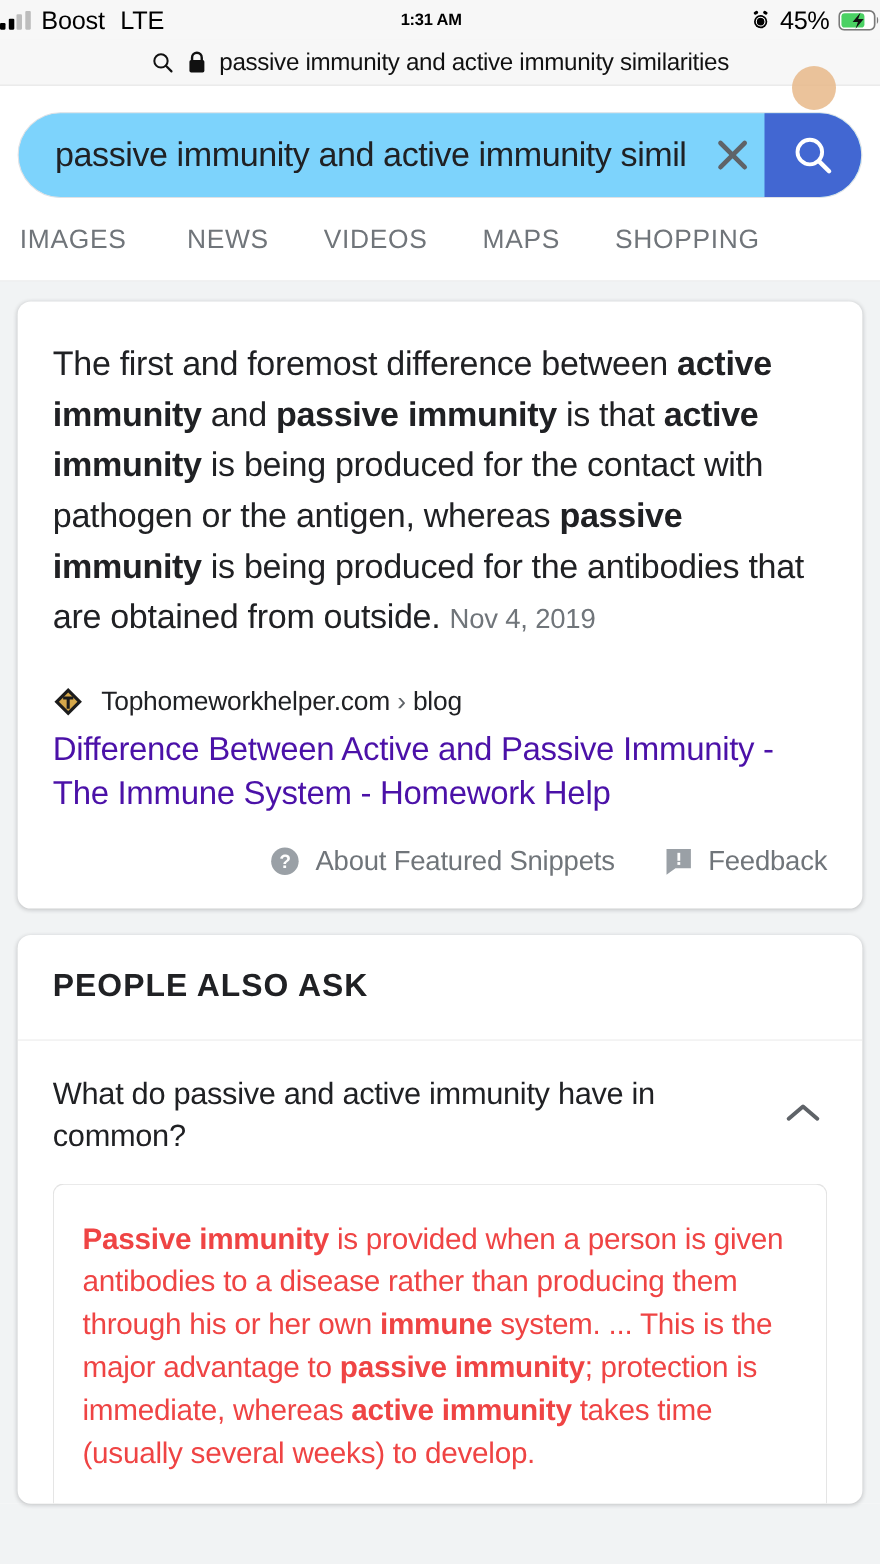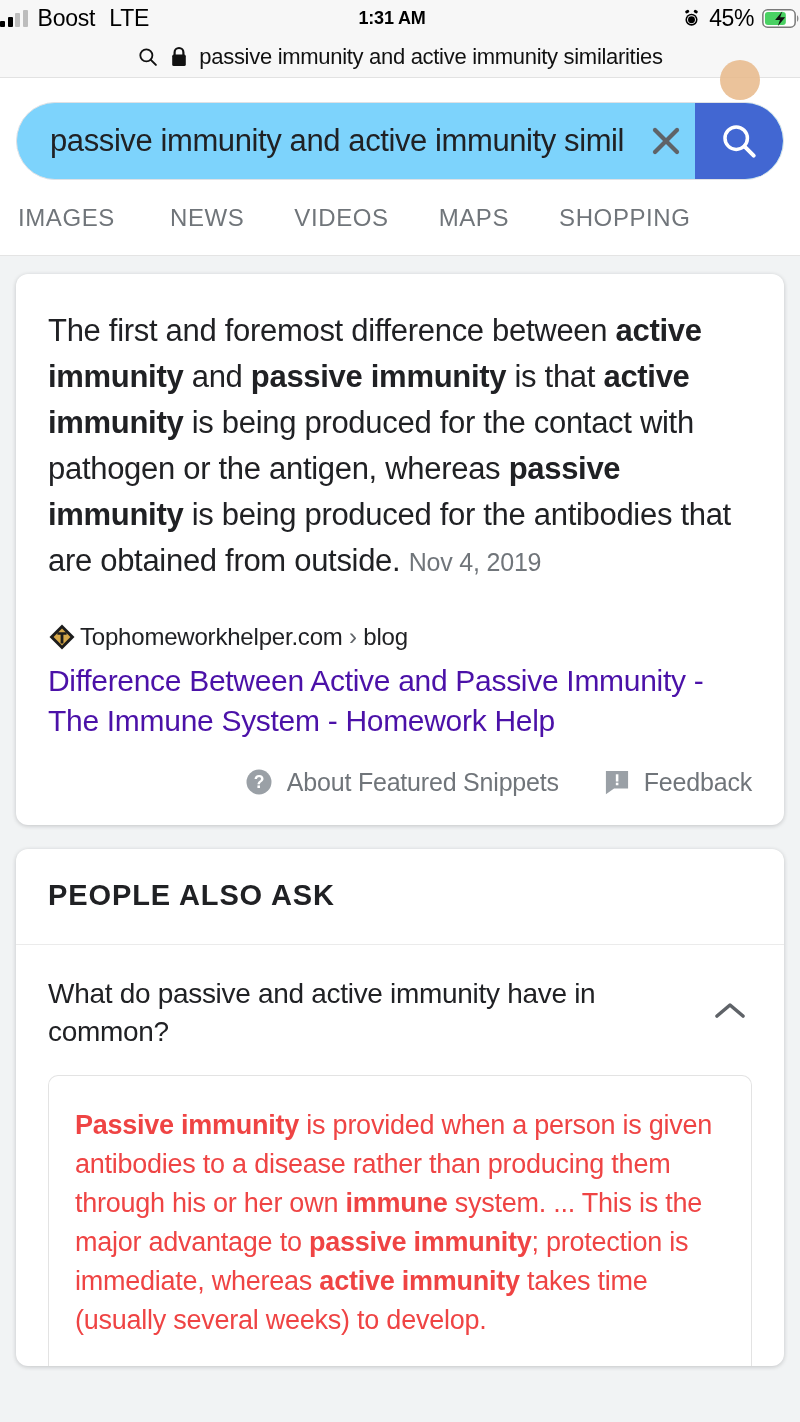--- a/index.html
+++ b/index.html
@@ -54,21 +54,21 @@
   .signal-bars i:nth-child(3) { height: 14px; background: #bdbdbd; }
   .signal-bars i:nth-child(4) { height: 17px; background: #bdbdbd; }
 
   .carrier-name { font-size: 23px; color: #000; letter-spacing: -0.2px; }
   .network-type { font-size: 23px; color: #000; letter-spacing: -0.2px; margin-left: 4px; }
 
   .status-center {
     position: absolute;
     left: 0; right: 16px;
     text-align: center;
-    font-size: 18px;
+    font-size: 15px;
     font-weight: bold;
     color: #000;
     letter-spacing: -0.2px;
     pointer-events: none;
   }
 
   .status-right {
     margin-left: auto;
     display: flex;
     align-items: center;
@@ -219,21 +219,21 @@
     line-height: 46px;
     color: #202124;
     letter-spacing: -0.3px;
   }
   .snippet-text b { font-weight: bold; }
   .snippet-date { color: #70757a; font-size: 25px; letter-spacing: -0.2px; }
 
   .source-row {
     display: flex;
     align-items: center;
-    gap: 4px;
+    gap: 16px;
     padding: 28px 32px 0 32px;
   }
   .favicon {
     flex: 0 0 auto;
     width: 28px; height: 28px;
     display: block;
   }
   .source-url {
     font-size: 24px;
     color: #202124;

